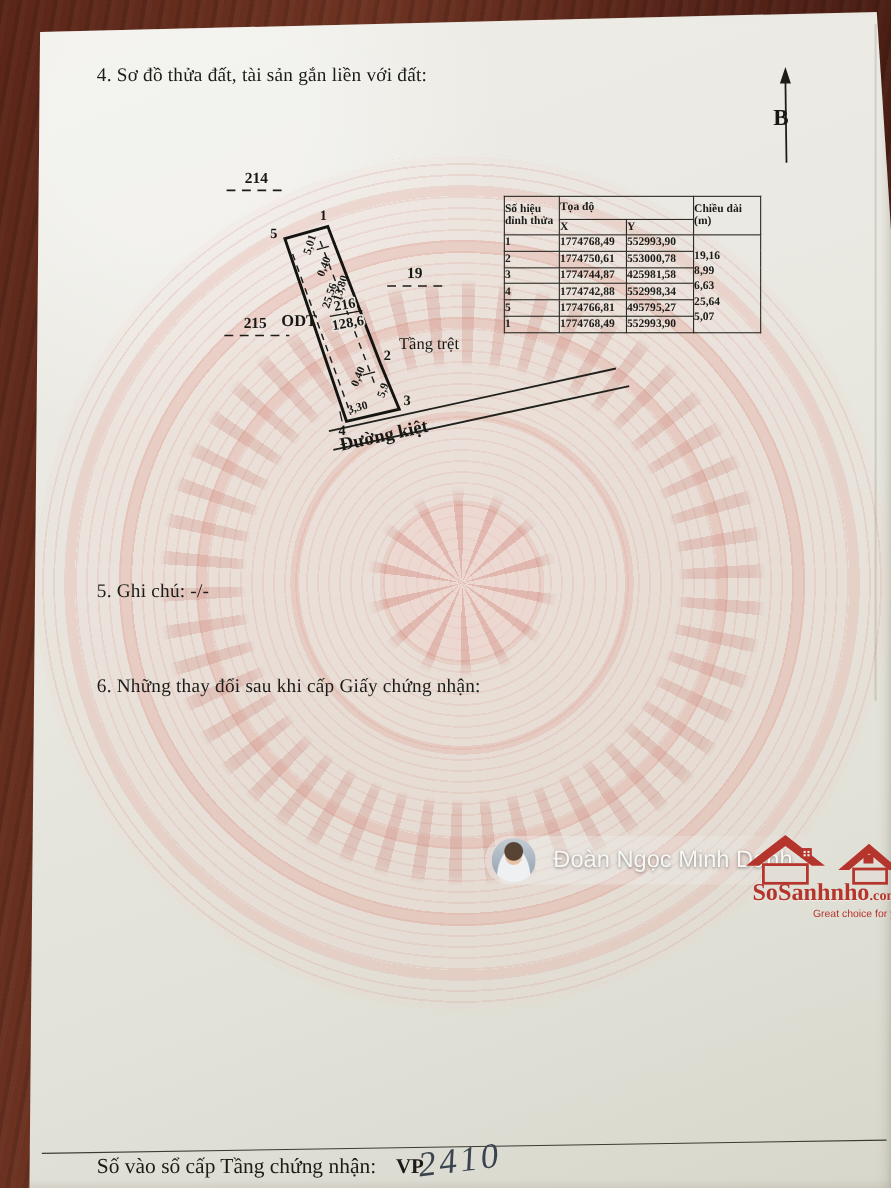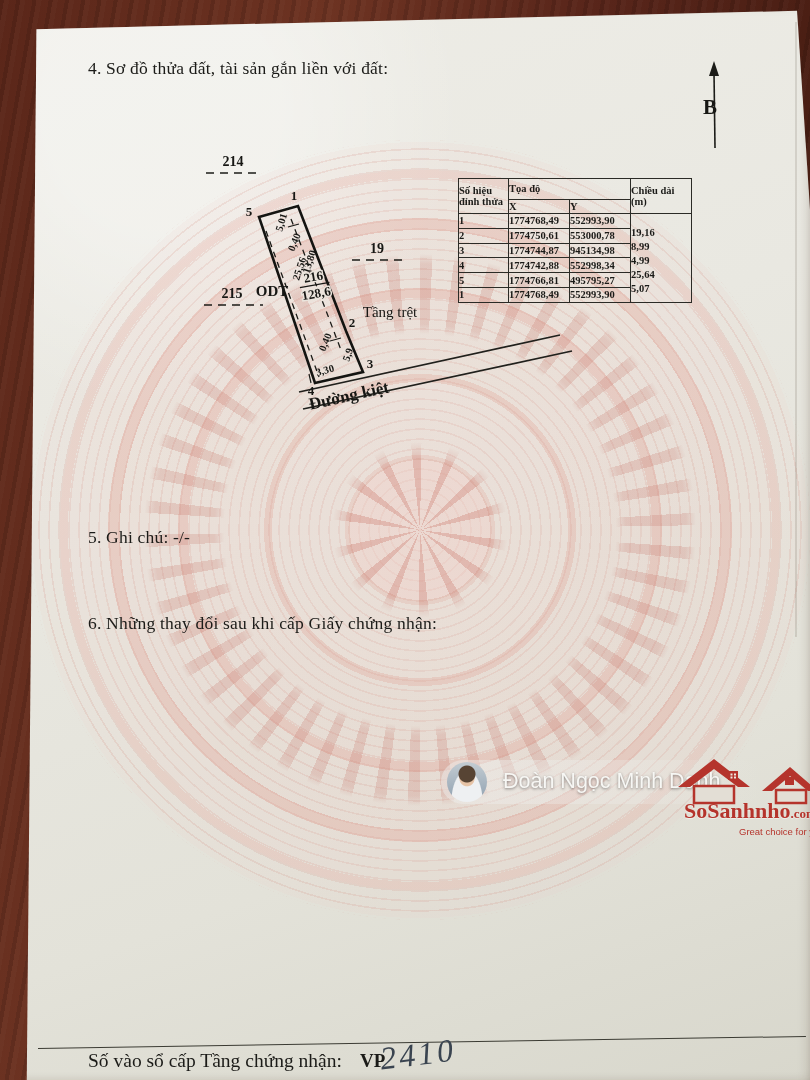--- a/index.html
+++ b/index.html
@@ -116,34 +116,34 @@
         <td class="c-x">X</td>
         <td class="c-y">Y</td>
       </tr>
       <tr class="drow">
         <td>1</td>
         <td>1774768,49</td>
         <td>552993,90</td>
         <td class="lenvals" rowspan="6">
           <div>19,16</div>
           <div>8,99</div>
-          <div>4,99</div>
+          <div>6,63</div>
           <div>25,64</div>
           <div>5,07</div>
         </td>
       </tr>
       <tr class="drow">
         <td>2</td>
         <td>1774750,61</td>
         <td>553000,78</td>
       </tr>
       <tr class="drow">
         <td>3</td>
         <td>1774744,87</td>
-        <td>945134,98</td>
+        <td>425981,58</td>
       </tr>
       <tr class="drow">
         <td>4</td>
         <td>1774742,88</td>
         <td>552998,34</td>
       </tr>
       <tr class="drow">
         <td>5</td>
         <td>1774766,81</td>
         <td>495795,27</td>

